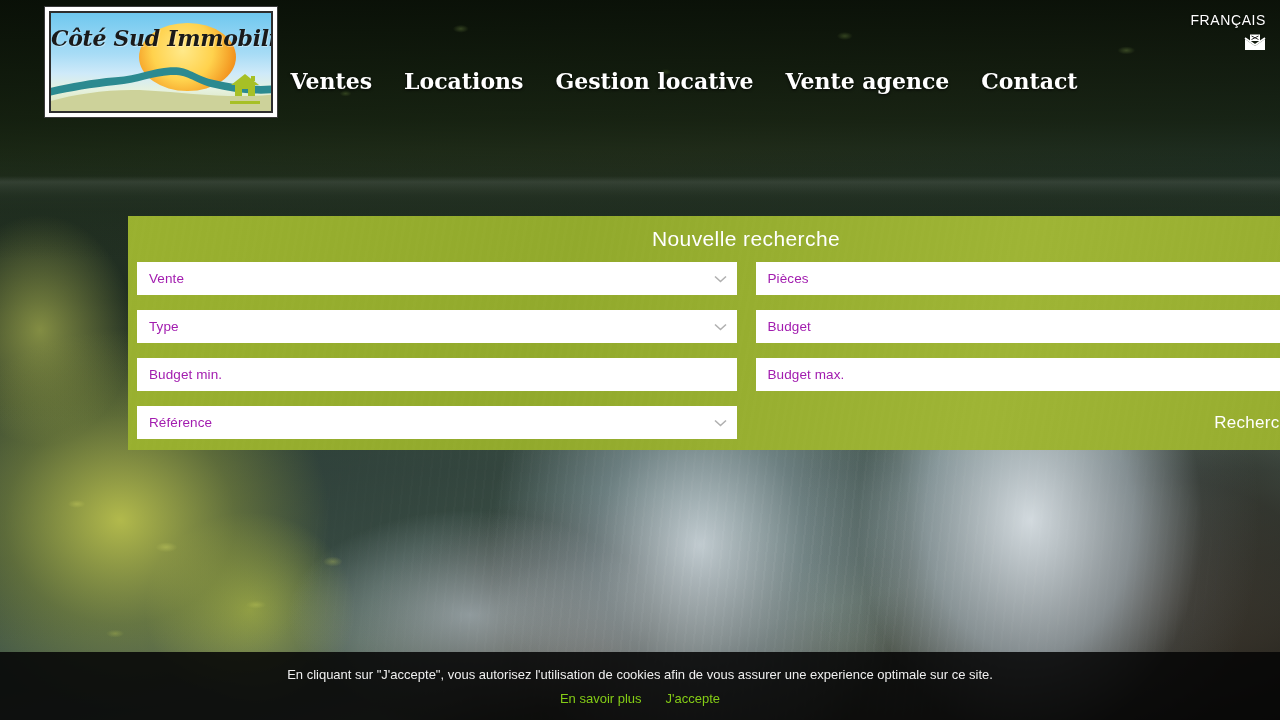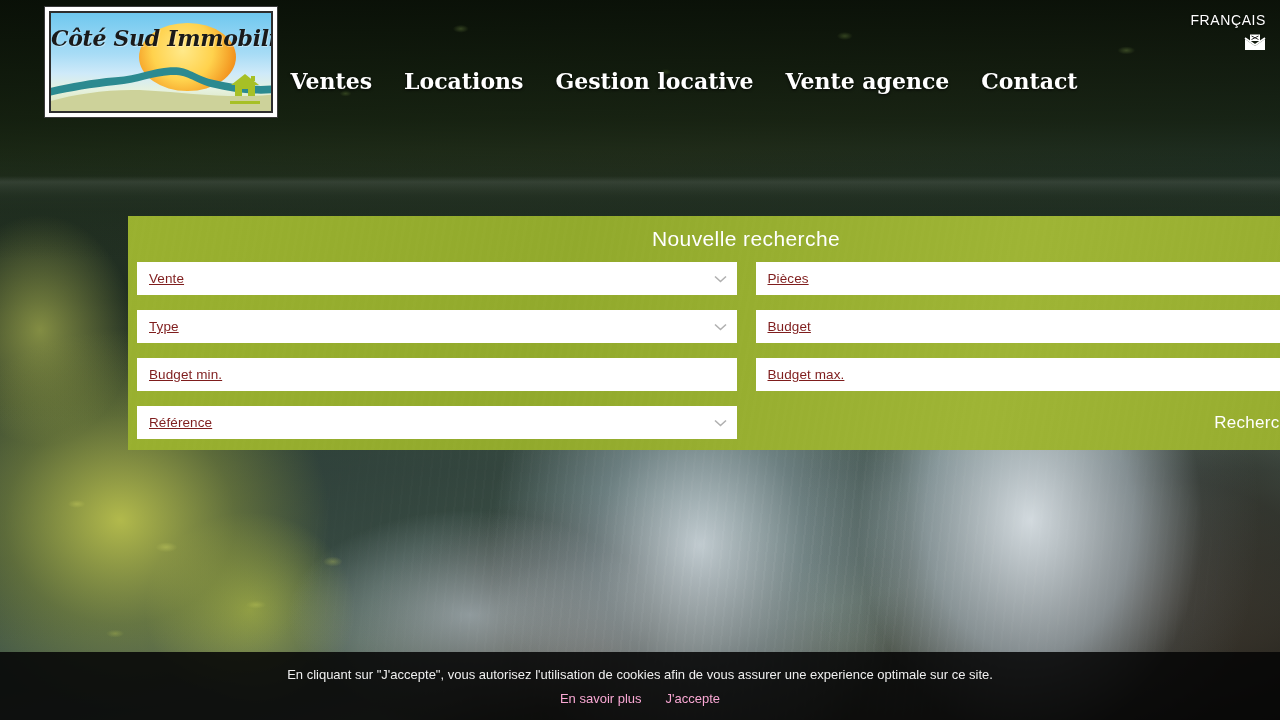--- a/index.html
+++ b/index.html
@@ -238,27 +238,26 @@
   .field {
     position: relative;
     height: 33px;
     background: #ffffff;
     display: flex;
     align-items: center;
     padding: 0 12px;
     cursor: pointer;
   }
   .field-text {
-    color: #7f1d1d;
+    color: #a21caf;
     font-size: 13.5px;
     font-family: "Liberation Sans", sans-serif;
     font-weight: 300;
     letter-spacing: 0.1px;
     user-select: none;
-    text-decoration: underline;
   }
   .chevron {
     position: absolute;
     right: 10px;
     top: 50%;
     transform: translateY(-50%);
     line-height: 0;
   }
   .field.no-arrow { cursor: text; }
 
@@ -298,21 +297,21 @@
     font-size: 13px;
     font-family: "Liberation Sans", sans-serif;
     font-weight: 300;
     text-align: center;
   }
   #cookie-actions {
     display: flex;
     gap: 24px;
   }
   .cookie-link {
-    color: #f9a8d4;
+    color: #84cc16;
     font-size: 13px;
     font-family: "Liberation Sans", sans-serif;
     font-weight: 300;
     cursor: pointer;
     text-decoration: none;
   }
 </style>
 </head>
 <body>
 

